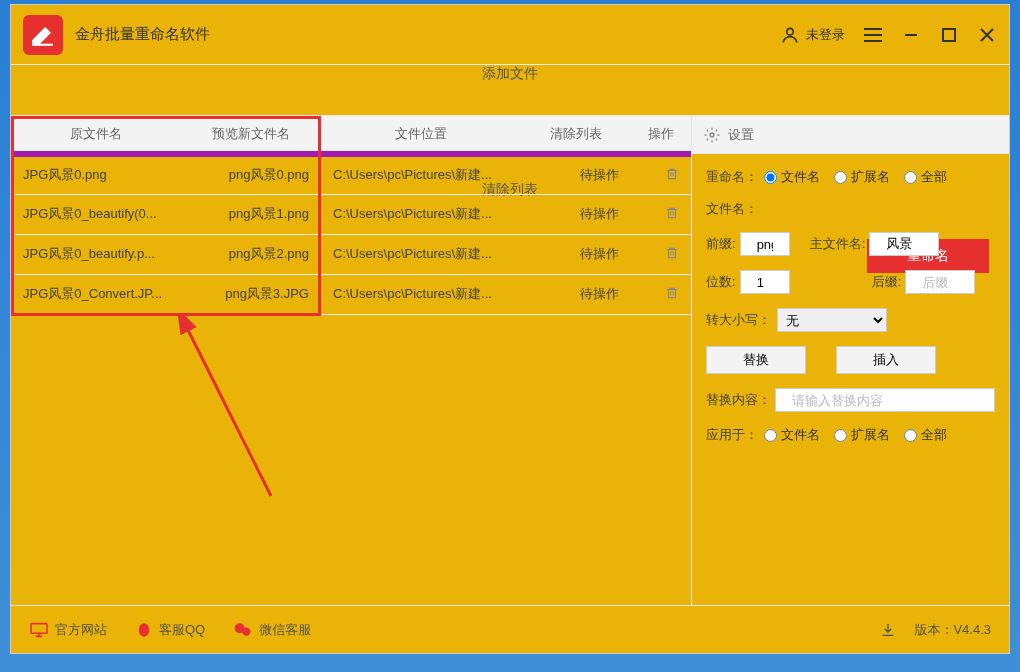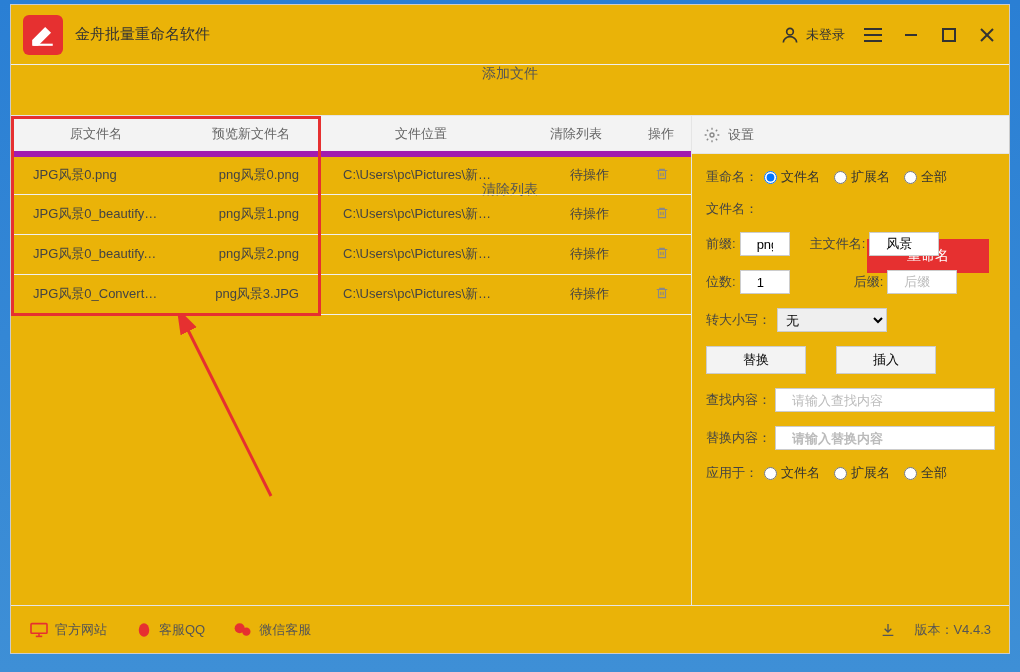--- a/index.html
+++ b/index.html
@@ -76,21 +76,21 @@
   font-weight: normal;
   color: #666;
   text-align: center;
   height: 38px;
   border-bottom: 6px solid #a21caf;
   font-size: 13px;
 }
 tbody td {
   height: 40px;
   text-align: left;
-  padding: 0 22px;
+  padding: 0 12px;
   border-bottom: 1px solid #f0f0f0;
   color: #444;
   white-space: nowrap;
   overflow: hidden;
   text-overflow: ellipsis;
   font-size: 13px;
 }
 tbody td.center { text-align: right; }
 .trash-icon { cursor: pointer; color: #888; }
 
@@ -320,38 +320,34 @@
           </div>
         <div class="s-row">
           <span class="s-label">前缀:</span>
           <input class="s-input" style="width: 50px; margin-left: 4px;" value="png">
           <span class="s-label" style="margin-left:20px">主文件名:</span>
           <input class="s-input" style="width: 70px; margin-left: 4px;" value="风景">
         </div>
         <div class="s-row">
           <span class="s-label">位数:</span>
           <input class="s-input" style="width: 50px; margin-left: 4px;" value="1">
-          <span class="s-label" style="margin-left:64px">后缀:</span>
-          <input class="s-input" style="width: 70px; margin-left: 4px; font-family: Liberation Serif, serif;" placeholder="后缀">
+          <span class="s-label" style="margin-left:82px">后缀:</span>
+          <input class="s-input" style="width: 70px; margin-left: 4px;" placeholder="后缀">
         </div>
         <div class="s-row">
           <span class="s-label">转大小写：</span>
           <select class="s-input" style="width:110px;margin-left:6px"><option>无</option></select>
         </div>
         <div class="s-row" style="gap:30px">
           <button class="s-btn">替换</button>
           <button class="s-btn">插入</button>
         </div>
         <div class="s-row">
-          <span class="s-label">查找内容：</span>
-          <input class="s-input" style="flex: 1 1 0%; margin-left: 4px;" placeholder="请输入查找内容">
-        </div>
-        <div class="s-row">
           <span class="s-label">替换内容：</span>
-          <input class="s-input" style="flex: 1 1 0%; margin-left: 4px; font-weight: bold;" placeholder="请输入替换内容">
+          <input class="s-input" style="flex: 1 1 0%; margin-left: 4px;" placeholder="请输入替换内容">
         </div>
         <div class="s-row">
           <span class="s-label">应用于：</span>
           <div class="s-radio-group" style="margin-left:6px">
             <label class="radio-item">
                 <input type="radio" name="ap" style="">
                 <span>文件名</span>
               </label>
             <label class="radio-item">
                 <input type="radio" name="ap" style="">

